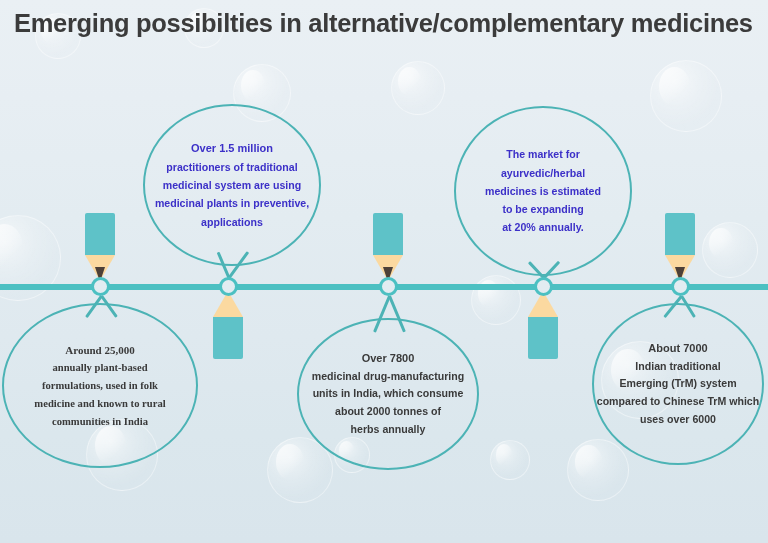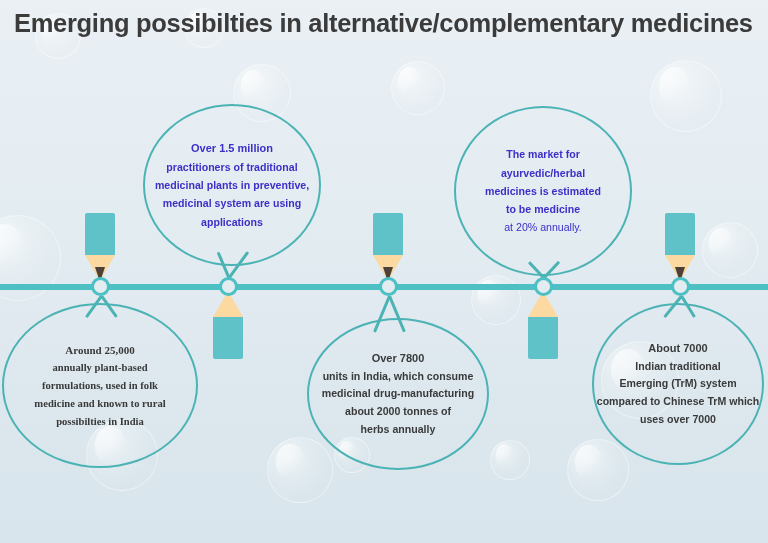--- a/index.html
+++ b/index.html
@@ -229,77 +229,77 @@
         <i style="left: 100px; top: 296px; height: 25.807px; transform: rotate(35.5377deg);"></i>
         <i style="left: 100px; top: 296px; height: 25.807px; transform: rotate(-35.5377deg);"></i>
       </div>
       <div class="callout dark" style="left: 2px; top: 303px; width: 196px; height: 165px; font-family: Liberation Serif, serif;">
         <div class="oval"></div>
         <div class="txt">
           <div class="lead nowrap">Around 25,000</div>
           <div class="nowrap">annually plant-based</div>
           <div class="nowrap">formulations, used in folk</div>
           <div class="nowrap">medicine and known to rural</div>
-          <div class="nowrap">possibilties in India</div>
+          <div class="nowrap">communities in India</div>
         </div>
       </div>
       <div class="tail" style="left: 0px; top: 0px;">
         <i style="left: 228px; top: 278px; height: 28.2312px; transform: rotate(-202.932deg);"></i>
         <i style="left: 228px; top: 278px; height: 32.2025px; transform: rotate(-143.842deg);"></i>
       </div>
       <div class="callout blue" style="left: 143px; top: 104px; width: 178px; height: 162px;">
         <div class="oval"></div>
         <div class="txt">
           <div class="lead nowrap">Over 1.5 million</div>
           <div class="nowrap">practitioners of traditional</div>
+          <div class="nowrap">medicinal system are using</div>
           <div class="nowrap">medicinal plants in preventive,</div>
-          <div class="nowrap">medicinal system are using</div>
           <div class="nowrap">applications</div>
         </div>
       </div>
       <div class="tail" style="left: 0px; top: 0px;">
         <i style="left: 388px; top: 296px; height: 39px; transform: rotate(22.6199deg);"></i>
         <i style="left: 388px; top: 296px; height: 39px; transform: rotate(-22.6199deg);"></i>
       </div>
-      <div class="callout dark" style="left: 307px; top: 318px; width: 182px; height: 152px;">
+      <div class="callout dark" style="left: 297px; top: 318px; width: 182px; height: 152px;">
         <div class="oval"></div>
         <div class="txt">
           <div class="lead nowrap">Over 7800</div>
+          <div class="nowrap">medicinal drug-manufacturing</div>
           <div class="nowrap">units  in India, which consume</div>
-          <div class="nowrap">medicinal drug-manufacturing</div>
           <div class="nowrap">about 2000 tonnes of</div>
           <div class="nowrap">herbs annually</div>
         </div>
       </div>
       <div class="tail" style="left: 0px; top: 0px;">
         <i style="left: 543px; top: 278px; height: 21.9317px; transform: rotate(-223.152deg);"></i>
         <i style="left: 543px; top: 278px; height: 21.9317px; transform: rotate(-136.848deg);"></i>
       </div>
       <div class="callout blue" style="left: 454px; top: 106px; width: 178px; height: 170px;">
         <div class="oval"></div>
         <div class="txt">
           <div class="nowrap">The market for</div>
           <div class="nowrap">ayurvedic/herbal</div>
           <div class="nowrap">medicines is estimated</div>
-          <div class="nowrap">to be medicine</div>
-          <div class="nowrap" style="font-weight: normal;">at 20% annually.</div>
+          <div class="nowrap">to be expanding</div>
+          <div class="nowrap" style="font-weight: bold;">at 20% annually.</div>
         </div>
       </div>
       <div class="tail" style="left: 0px; top: 0px;">
         <i style="left: 680px; top: 296px; height: 27.0185px; transform: rotate(38.991deg);"></i>
         <i style="left: 680px; top: 296px; height: 24.6982px; transform: rotate(-31.7595deg);"></i>
       </div>
       <div class="callout dark" style="left: 592px; top: 303px; width: 172px; height: 162px;">
         <div class="oval"></div>
         <div class="txt">
           <div class="lead nowrap">About 7000</div>
           <div class="nowrap">Indian traditional</div>
           <div class="nowrap">Emerging (TrM) system</div>
           <div class="nowrap">compared to Chinese TrM which</div>
-          <div class="nowrap">uses over 7000</div>
+          <div class="nowrap">uses over 6000</div>
         </div>
       </div>
     </div>
   <div id="node-layer">
       <div class="node" style="left: 100px;"></div>
       <div class="node" style="left: 228px;"></div>
       <div class="node" style="left: 388px;"></div>
       <div class="node" style="left: 543px;"></div>
       <div class="node" style="left: 680px;"></div>
     </div>

